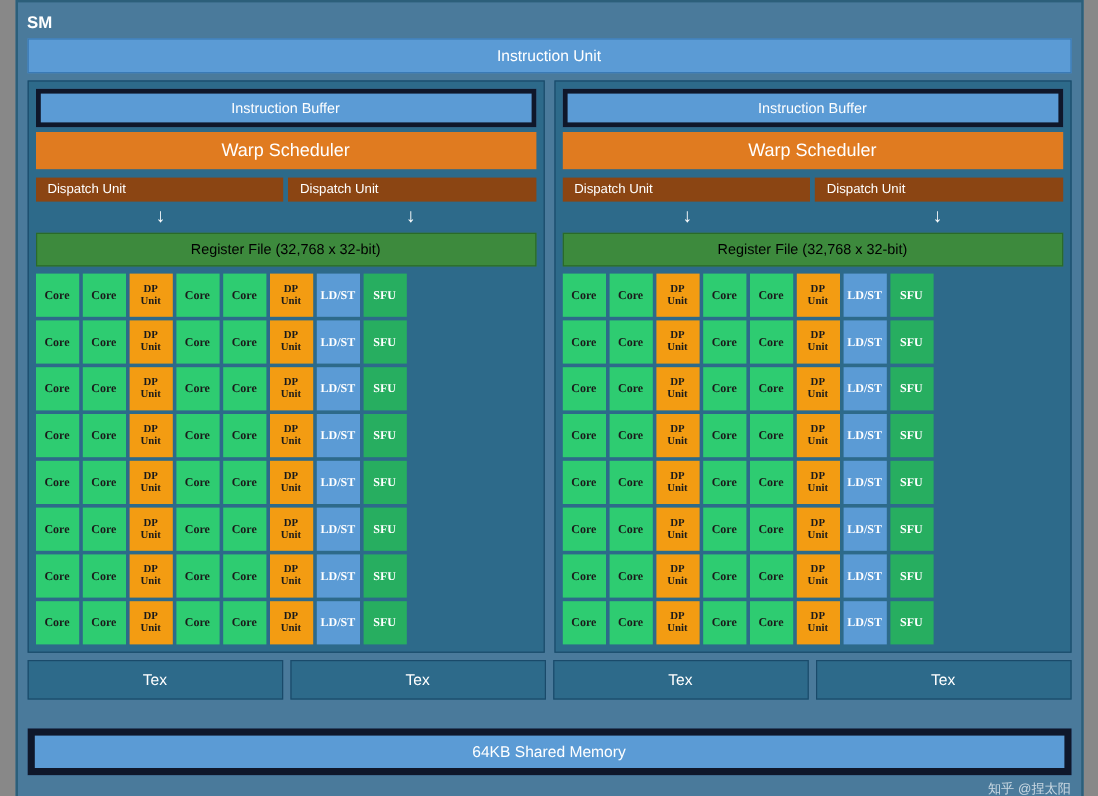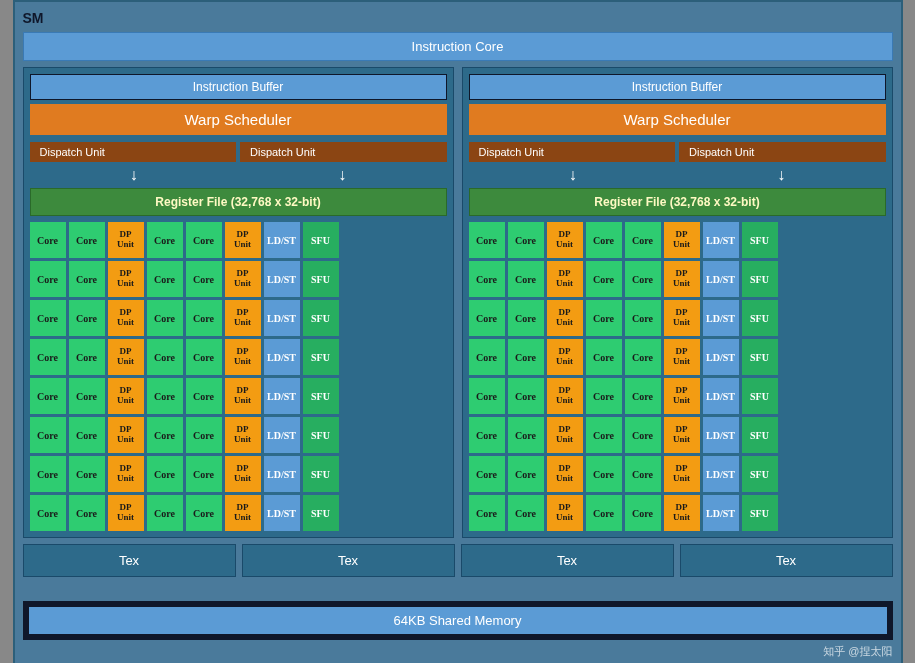--- a/index.html
+++ b/index.html
@@ -11,21 +11,21 @@
       min-height: 100vh;
       font-family: Arial, sans-serif;
     }
     .sm-container {
       background: #4a7a9b;
       border: 2px solid #2c5f7a;
       padding: 8px;
       width: 890px;
     }
     .sm-label {
-      color: #0f172a;
+      color: #ffffff;
       font-weight: bold;
       font-size: 14px;
       margin-bottom: 6px;
     }
     .instruction-cache {
       background: #5b9bd5;
       color: white;
       text-align: center;
       padding: 6px;
       font-size: 13px;
@@ -42,21 +42,21 @@
       padding: 6px;
       border: 1px solid #1a4a6a;
     }
     .inst-buffer {
       background: #5b9bd5;
       color: white;
       text-align: center;
       padding: 5px;
       font-size: 12px;
       margin-bottom: 4px;
-      border: 1px solid #0f172a;
+      border: 4px solid #0f172a;
     }
     .warp-scheduler {
       background: #e07b20;
       color: white;
       text-align: center;
       padding: 7px;
       font-size: 15px;
       margin-bottom: 7px;
     }
     .dispatch-row {
@@ -77,25 +77,25 @@
     .arrow {
       color: white;
       font-size: 16px;
       text-align: center;
       display: flex;
       justify-content: space-around;
       margin-bottom: 4px;
     }
     .register-file {
       background: #3d8a3d;
-      color: #fef9c3;
+      color: #000000;
       text-align: center;
       padding: 6px;
       font-size: 12px;
-      font-weight: bold;
+      font-weight: normal;
       margin-bottom: 6px;
       border: 1px solid #2a6a2a;
     }
     .cores-grid {
       display: flex;
       flex-direction: column;
       gap: 3px;
       font-family: Liberation Serif, serif;
     }
     .core-row {
@@ -169,21 +169,21 @@
     }
     .bottom-section {
       margin-top: 6px;
     }
   </style>
 </head>
 <body>
 
 <div class="sm-container">
   <div class="sm-label">SM</div>
-  <div class="instruction-cache">Instruction Core</div>
+  <div class="instruction-cache">Instruction Unit</div>
 
   <div class="two-halves">
 
     <div class="half">
       <div class="inst-buffer">Instruction Buffer</div>
       <div class="warp-scheduler">Warp Scheduler</div>
       <div class="dispatch-row">
         <div class="dispatch-unit">Dispatch Unit</div>
         <div class="dispatch-unit">Dispatch Unit</div>
       </div>

